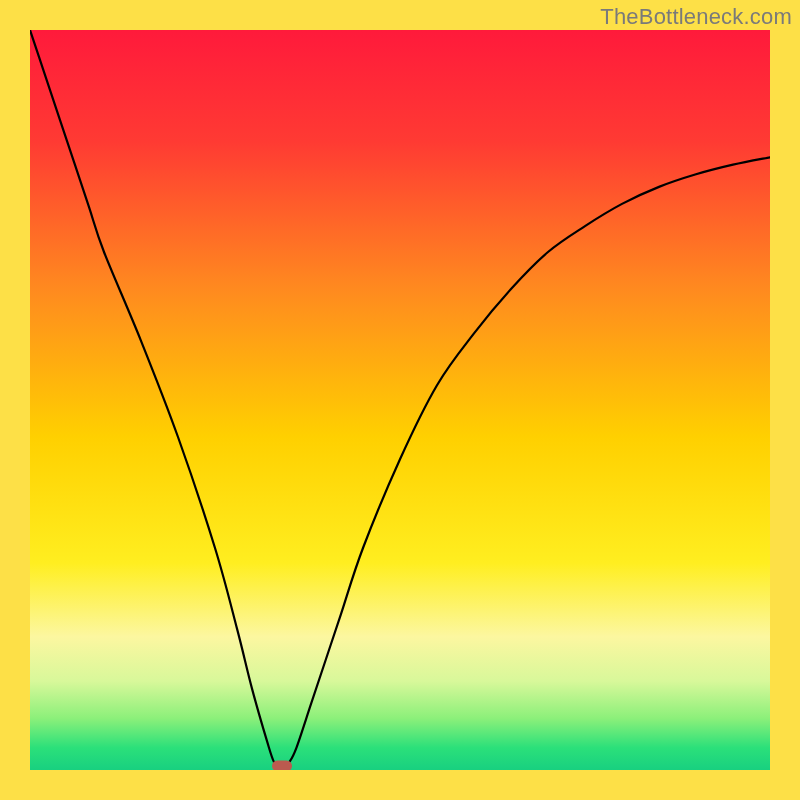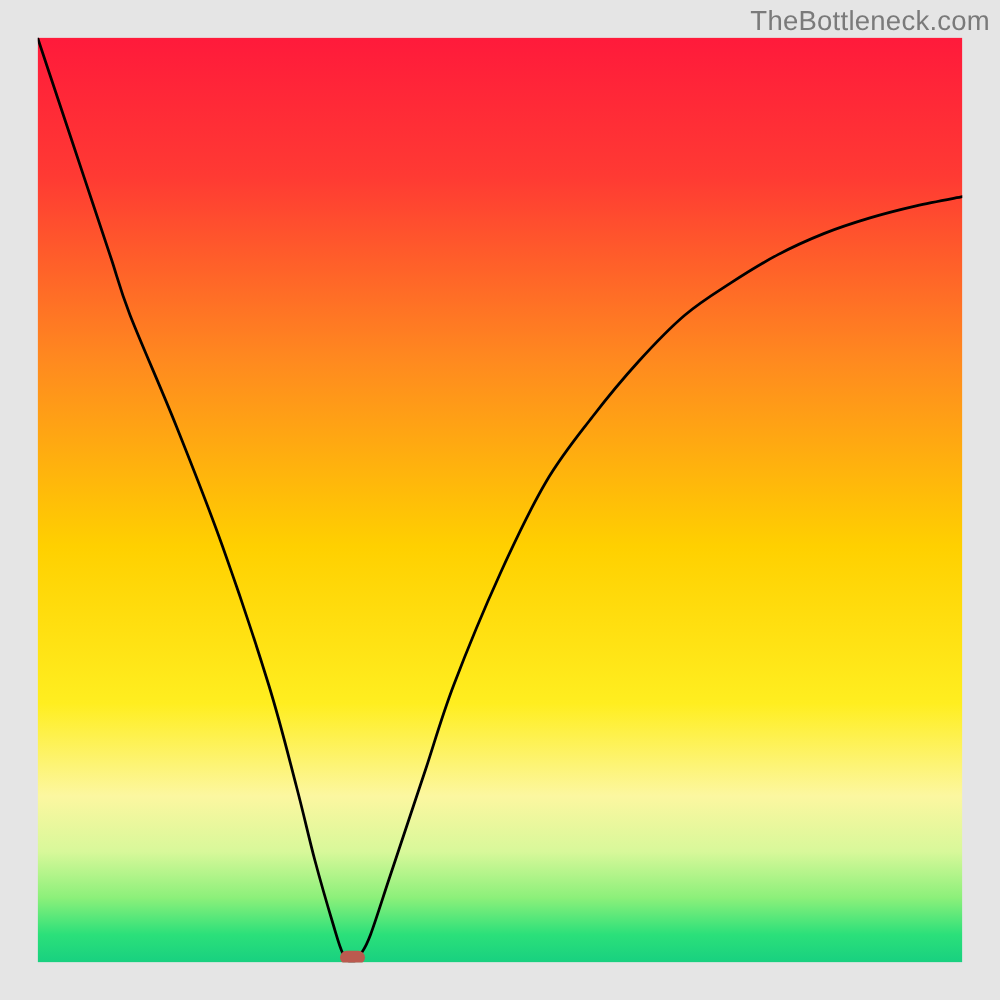--- a/index.html
+++ b/index.html
@@ -8,21 +8,21 @@
     width: 800px;
     height: 800px;
     overflow: hidden;
     background: #000;
     font-family: Arial, Helvetica, sans-serif;
   }
   .frame {
     position: relative;
     width: 800px;
     height: 800px;
-    background: #e5e5e5;
+    background: #fde047;
   }
   .plot {
     position: absolute;
     left: 30px;
     top: 30px;
     width: 740px;
     height: 740px;
     overflow: hidden;
   }
   .gradient {

